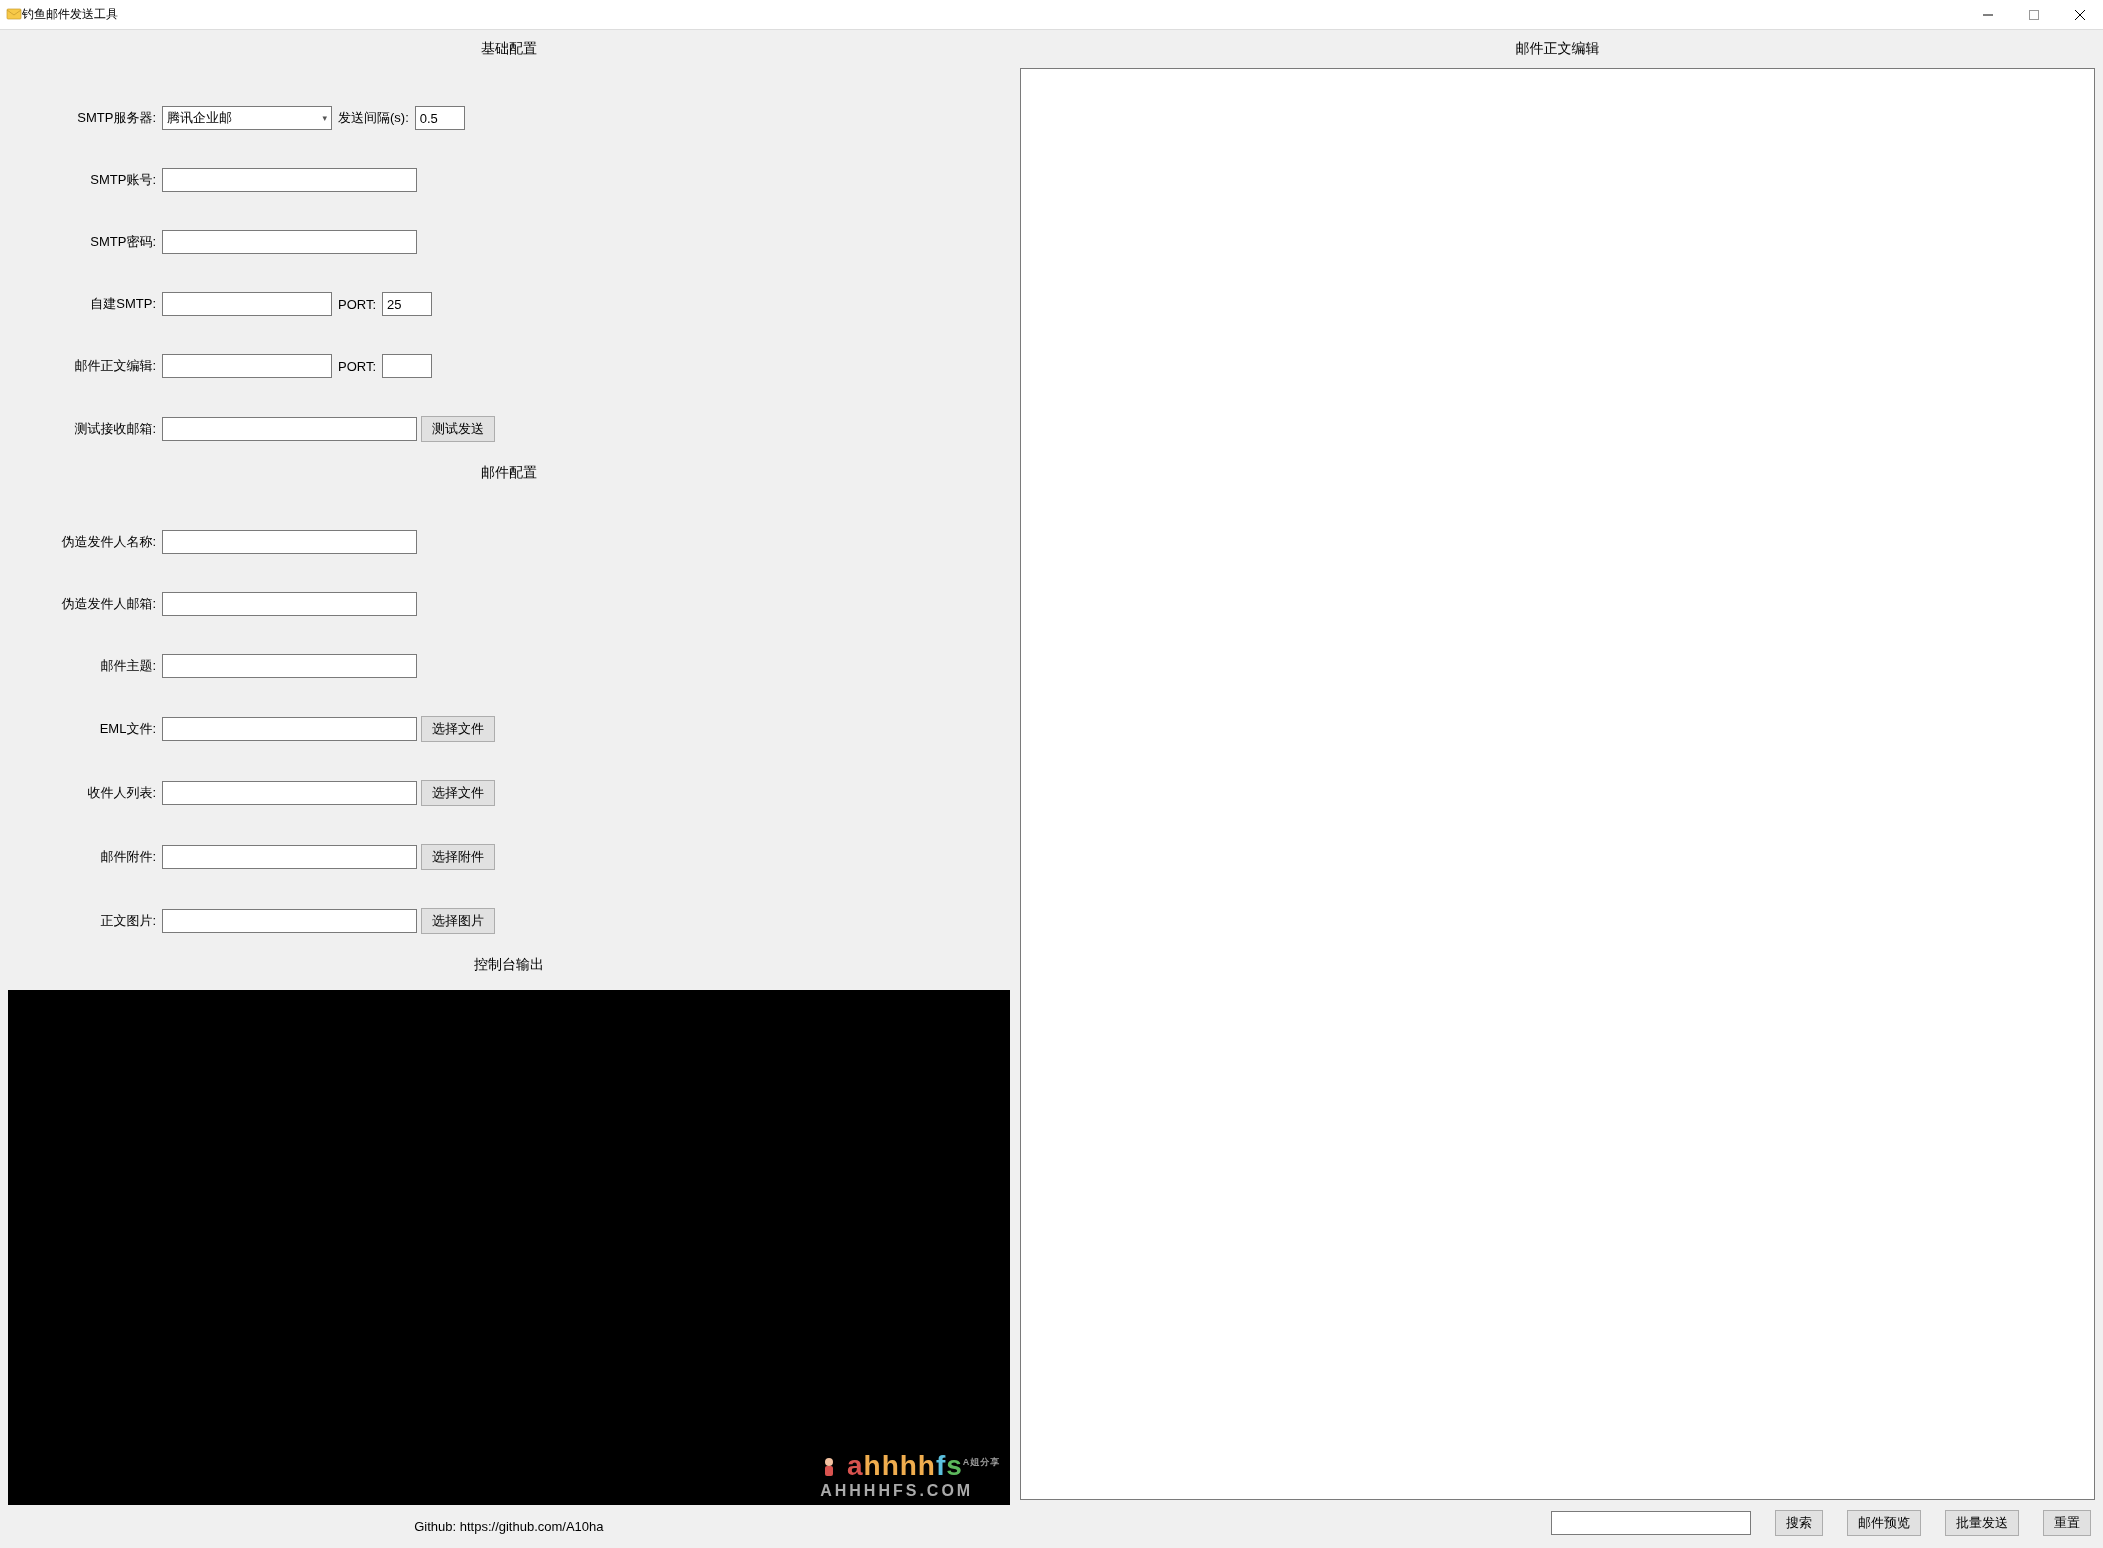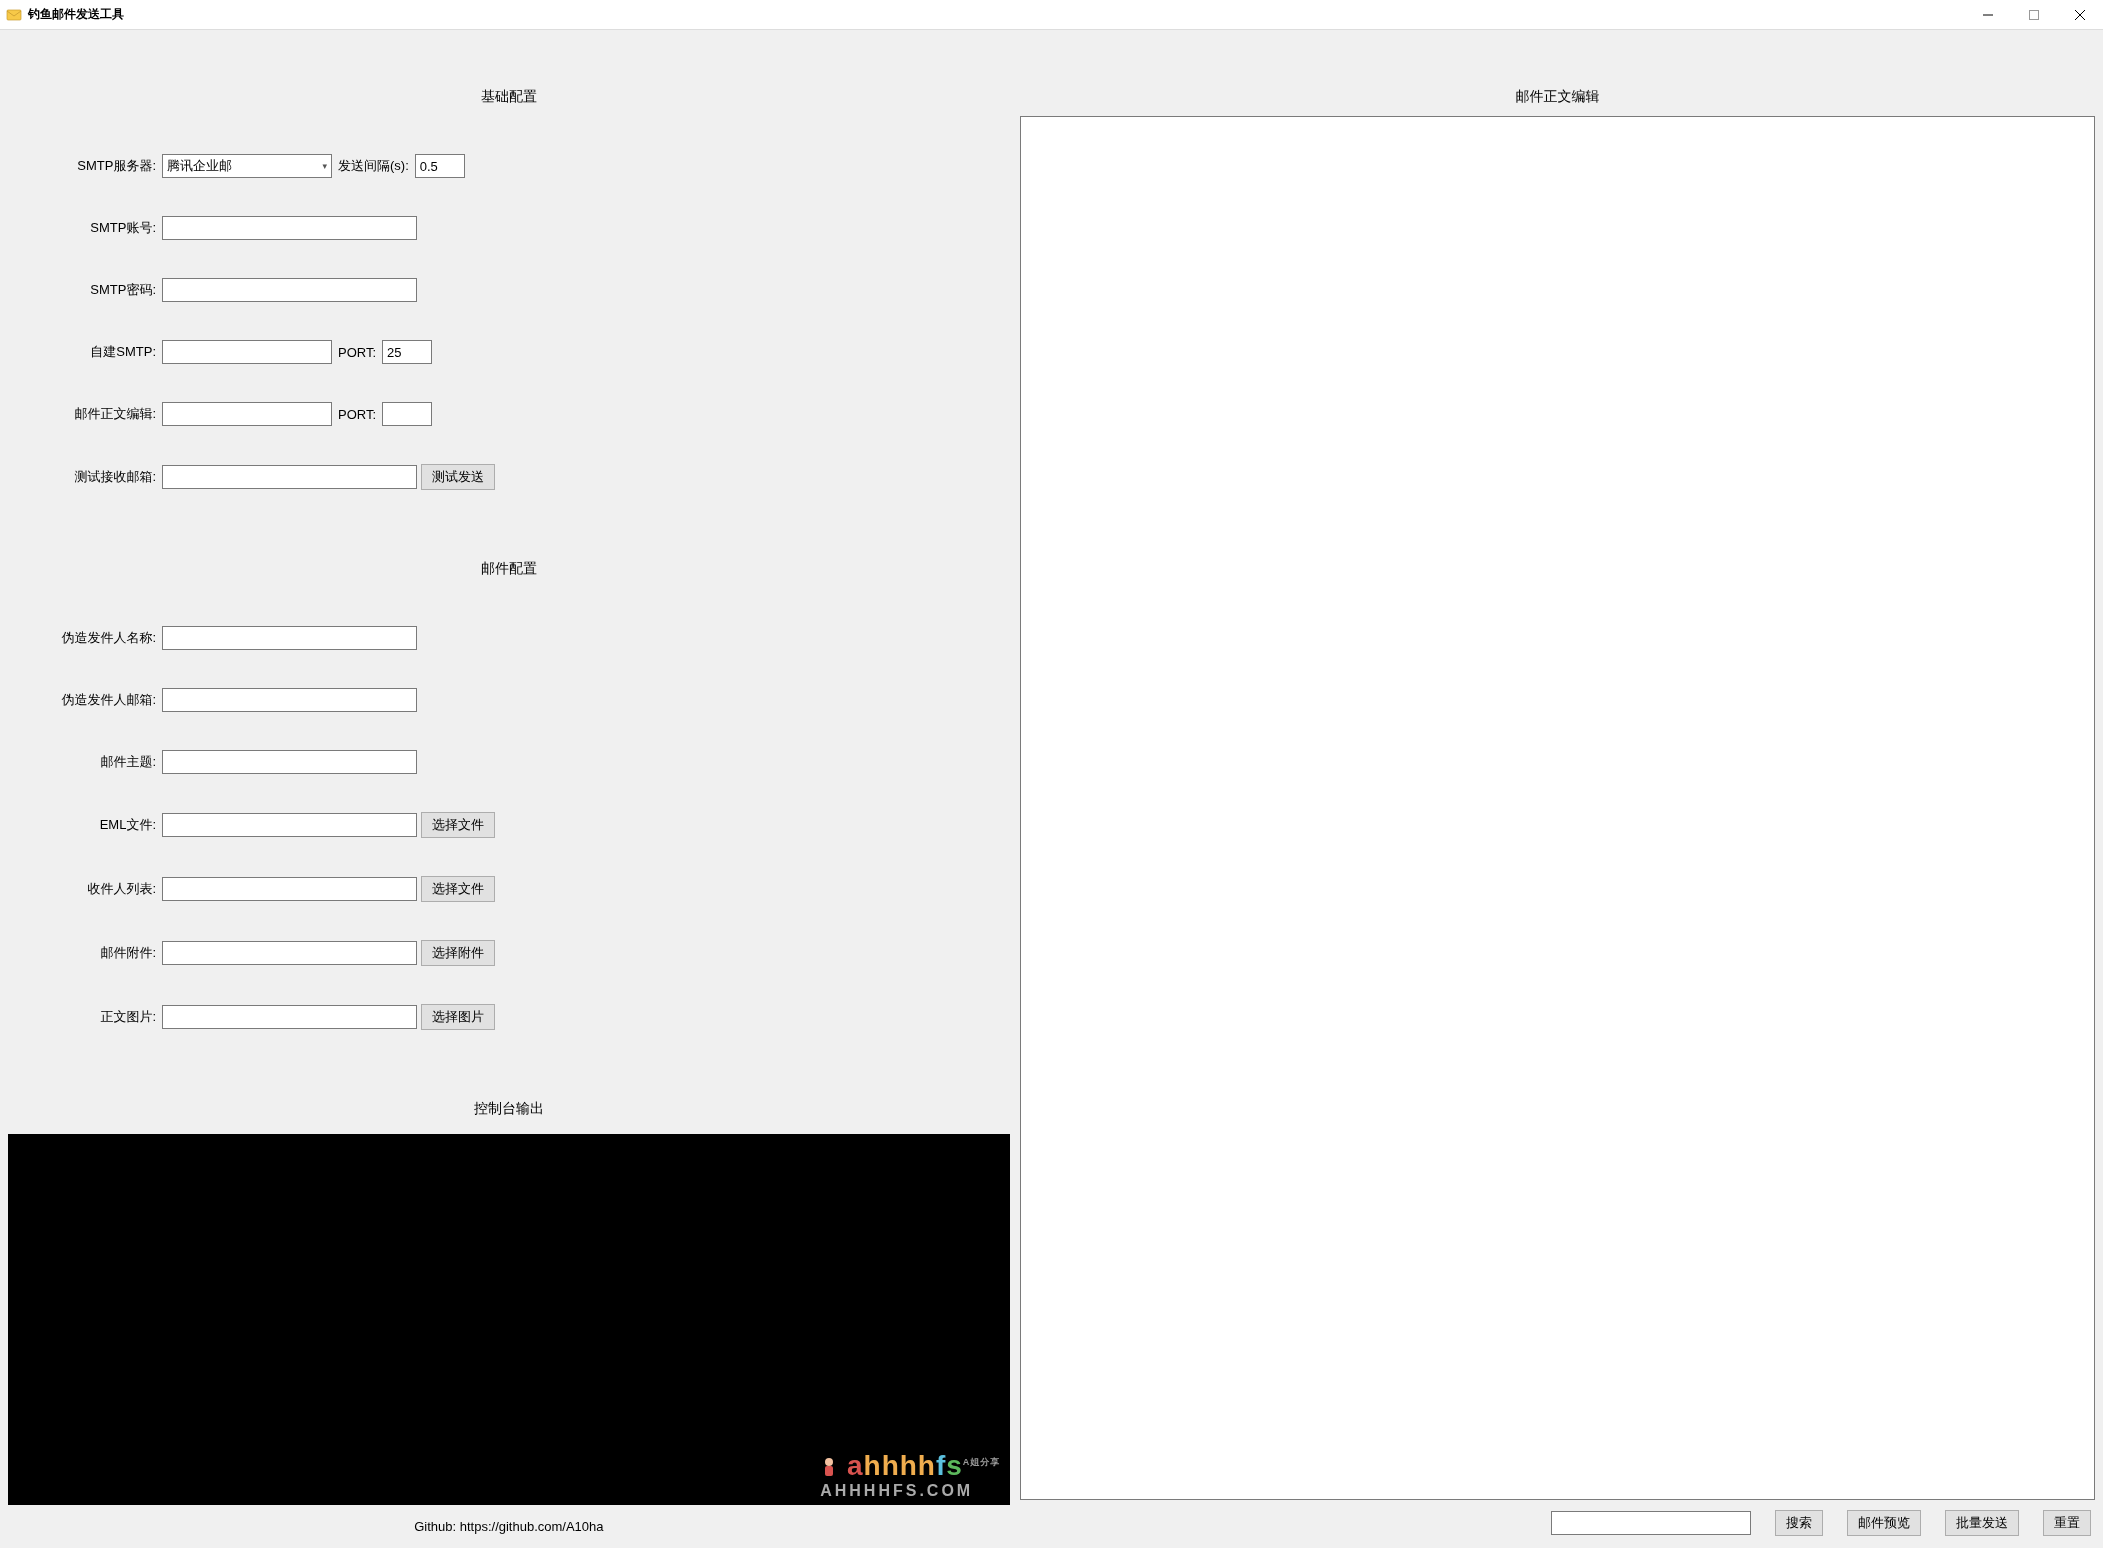--- a/index.html
+++ b/index.html
@@ -21,23 +21,22 @@
   height: 30px;
   background: #fff;
   border-bottom: 1px solid #ddd;
   display: flex;
   align-items: center;
   justify-content: space-between;
   padding-left: 6px;
 }
 .titlebar-left {
   display: flex;
-  align-items: center;
-  gap: 6px;
-  font-weight: bold;
+  align-items: flex-start;
+  gap: 0;
 }
 .app-icon {
   width: 16px;
   height: 16px;
   display: inline-flex;
   align-items: center;
   justify-content: center;
 }
 .titlebar-title {
   font-size: 12px;
@@ -73,21 +72,20 @@
 .right-panel {
   flex: 1;
   display: flex;
   flex-direction: column;
   justify-content: center;
 }
 .section-title {
   text-align: center;
   font-size: 14px;
   padding: 4px 0 10px 0;
-  margin-top: 48px;
 }
 .form-block {
   padding: 0 10px;
 }
 .form-row {
   display: flex;
   align-items: center;
   margin-bottom: 4px;
   gap: 4px;
   margin-top: 38px;

